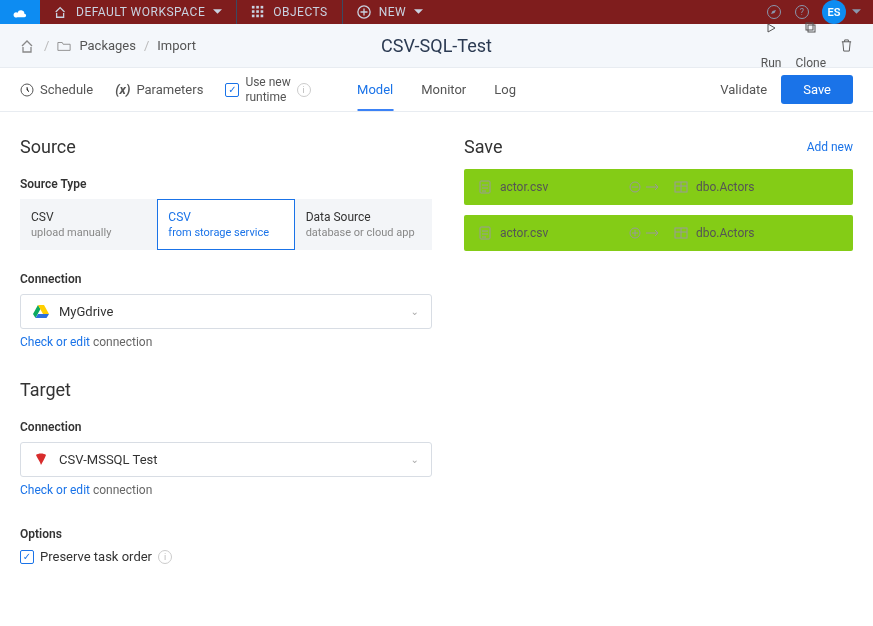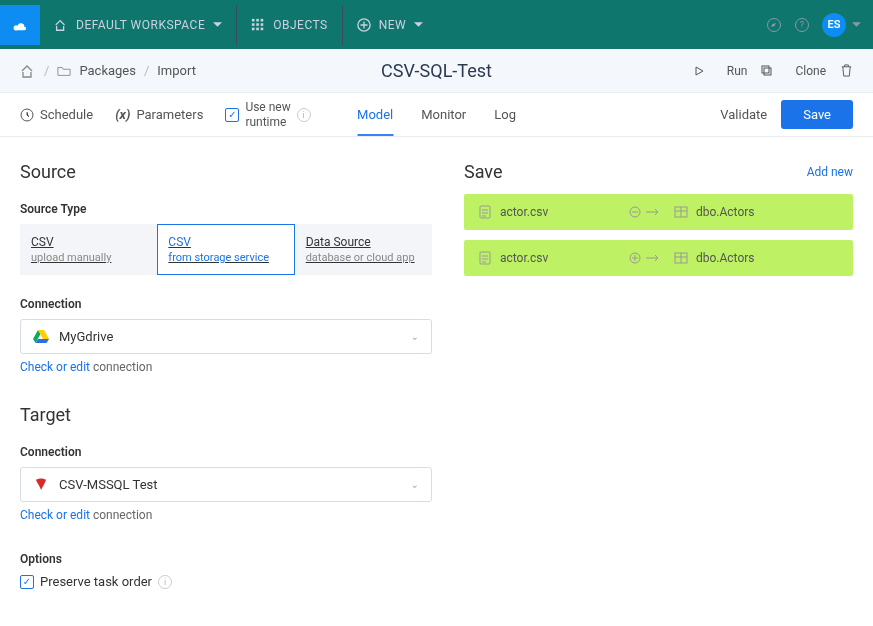--- a/index.html
+++ b/index.html
@@ -1,60 +1,60 @@
 <!DOCTYPE html>
 <html><head>
 <meta charset="utf-8">
 <style>
 * { margin:0; padding:0; box-sizing:border-box; font-family:-apple-system,BlinkMacSystemFont,"Segoe UI",Roboto,sans-serif; }
 body { background:#fff; color:#333; font-size:13px; width:873px; }
-.topbar { background:#0f766e; height:49px; display:flex; align-items:center; color:#c9d2e0; }
+.topbar { background:#7f1d1d; height:24px; display:flex; align-items:center; color:#c9d2e0; }
 .logo-box { width:40px; height:40px; background:#0d8cf2; display:flex; align-items:center; justify-content:center; }
 .top-item { display:flex; align-items:center; padding:0 14px; height:40px; gap:8px; font-size:12px; letter-spacing:.5px; cursor:pointer; }
 .top-item span { white-space:nowrap; }
 .top-spacer { flex:1; }
 .top-right { display:flex; align-items:center; gap:12px; padding-right:12px; }
 .avatar { width:24px; height:24px; border-radius:50%; background:#0d8cf2; color:#fff; font-size:11px; display:flex; align-items:center; justify-content:center; font-weight:600; }
 .subbar { height:44px; background:#f4f7fb; border-bottom:1px solid #e8ecf1; display:flex; align-items:center; padding:0 20px; position:relative; }
 .subbar-left { display:flex; align-items:center; gap:8px; font-size:13px; color:#555; }
 .subbar-left .sep { color:#bbb; }
 .subbar-left a { color:#555; text-decoration:none; cursor:pointer; }
 .subbar-title { position:absolute; left:50%; transform:translateX(-50%); font-size:18px; color:#2b3a52; font-weight:400; }
 .subbar-right { margin-left:auto; display:flex; align-items:center; gap:14px; color:#555; font-size:12px; }
-.subbar-right .act { display:flex; align-items:center; gap:22px; cursor:pointer; }
+.subbar-right .act { display:flex; align-items:center; gap:22px; cursor:pointer;flex-direction:column; }
 .toolbar { height:44px; border-bottom:1px solid #e8ecf1; display:flex; align-items:center; padding:0 20px; }
 .toolbar-left { display:flex; align-items:center; gap:22px; color:#555; font-size:13px; }
 .toolbar-item { display:flex; align-items:center; gap:6px; cursor:pointer; }
 .toolbar-center { position:absolute; left:50%; transform:translateX(-50%); display:flex; gap:28px; }
 .tab { color:#555; padding:12px 0; cursor:pointer; font-size:13px; }
 .tab.active { color:#1a73e8; border-bottom:2px solid #3b82f6; margin-bottom:-1px; }
 .toolbar-right { margin-left:auto; display:flex; align-items:center; gap:14px; }
 .link-btn { color:#555; cursor:pointer; font-size:13px; }
 .save-btn { background:#1a73e8; color:#fff; border:none; border-radius:3px; padding:7px 22px; font-size:13px; cursor:pointer; }
 .main { display:flex; padding:24px 20px; gap:32px; position:relative; }
 .col-left { width:412px; }
 .col-right { flex:1; }
 h2 { font-size:18px; font-weight:400; color:#333; margin-bottom:20px; }
 .label { font-weight:600; font-size:12px; color:#333; margin-bottom:8px; }
-.source-types { display:flex; gap:0; margin-bottom:22px;text-decoration:underline; }
+.source-types { display:flex; gap:0; margin-bottom:22px; }
 .st-card { flex:1; padding:10px; background:#f3f5f8; border:1px solid transparent; cursor:pointer; }
 .st-card.selected { background:#fff; border:1px solid #1a73e8; color:#1a73e8; }
 .st-title { font-size:12px; margin-bottom:2px; }
 .st-sub { font-size:11px; color:#888; }
 .st-card.selected .st-sub { color:#1a73e8; }
 .select-box { border:1px solid #d8dde4; border-radius:3px; padding:9px 12px; display:flex; align-items:center; gap:10px; cursor:pointer; position:relative; margin-bottom:6px; }
 .select-box .chev { margin-left:auto; color:#aaa; font-size:10px; }
 .check-link { color:#1a73e8; font-size:12px; cursor:pointer; }
 .check-link span { color:#666; }
 .section-gap { height:30px; }
 .opt-row { display:flex; align-items:center; gap:6px; font-size:13px; color:#333; }
 .cb { width:14px; height:14px; border:1.5px solid #1a73e8; border-radius:2px; display:inline-flex; align-items:center; justify-content:center; color:#1a73e8; font-size:10px; }
 .tasks-head { display:flex; align-items:center; justify-content:space-between; margin-bottom:12px; }
 .add-new { color:#1a73e8; font-size:12px; cursor:pointer; }
-.task-row { background:#bef264; border-radius:2px; padding:11px 14px; display:flex; align-items:center; margin-bottom:10px; font-size:12px; color:#555; }
+.task-row { background:#84cc16; border-radius:2px; padding:11px 14px; display:flex; align-items:center; margin-bottom:10px; font-size:12px; color:#555; }
 .task-src { display:flex; align-items:center; gap:8px; width:150px; }
 .task-mid { display:flex; align-items:center; gap:4px; color:#888; }
 .task-tgt { display:flex; align-items:center; gap:8px; margin-left:14px; }
 .ico { width:14px; height:14px; display:inline-block; }
 .info { width:14px; height:14px; border:1px solid #ccc; border-radius:50%; display:inline-flex; align-items:center; justify-content:center; font-size:9px; color:#bbb; }
 svg { display:block; }
 </style>
 </head>
 <body>
 

